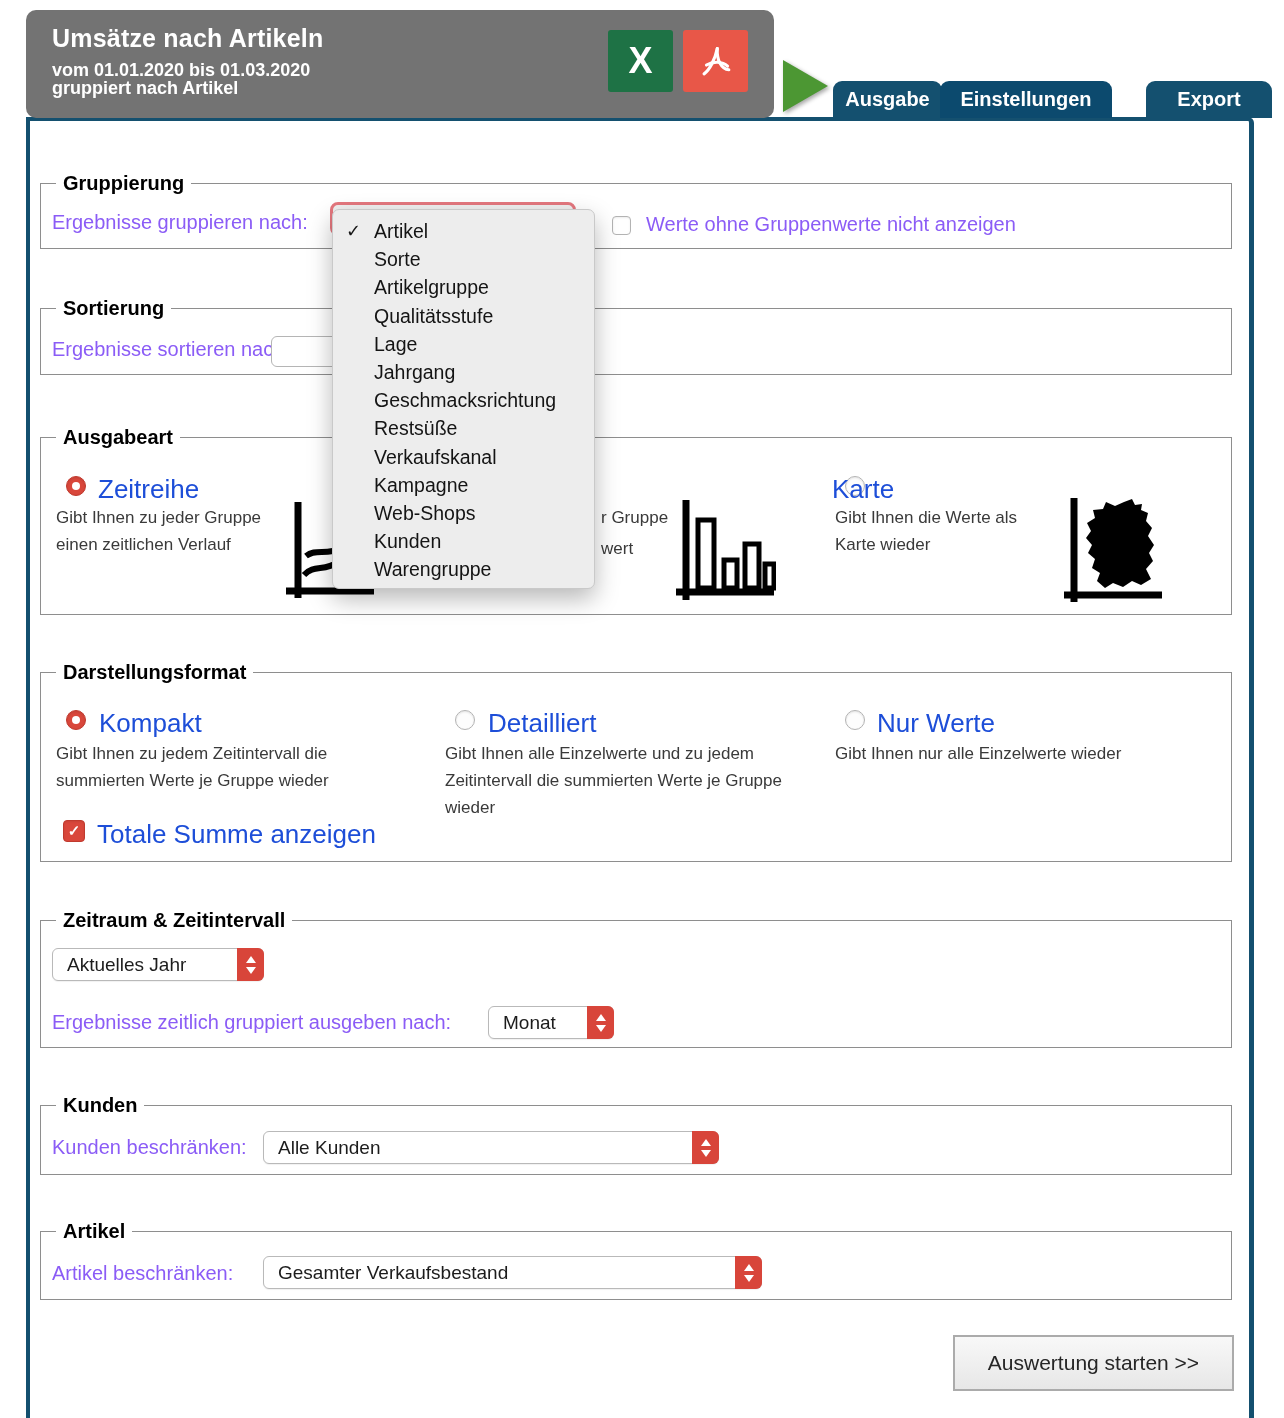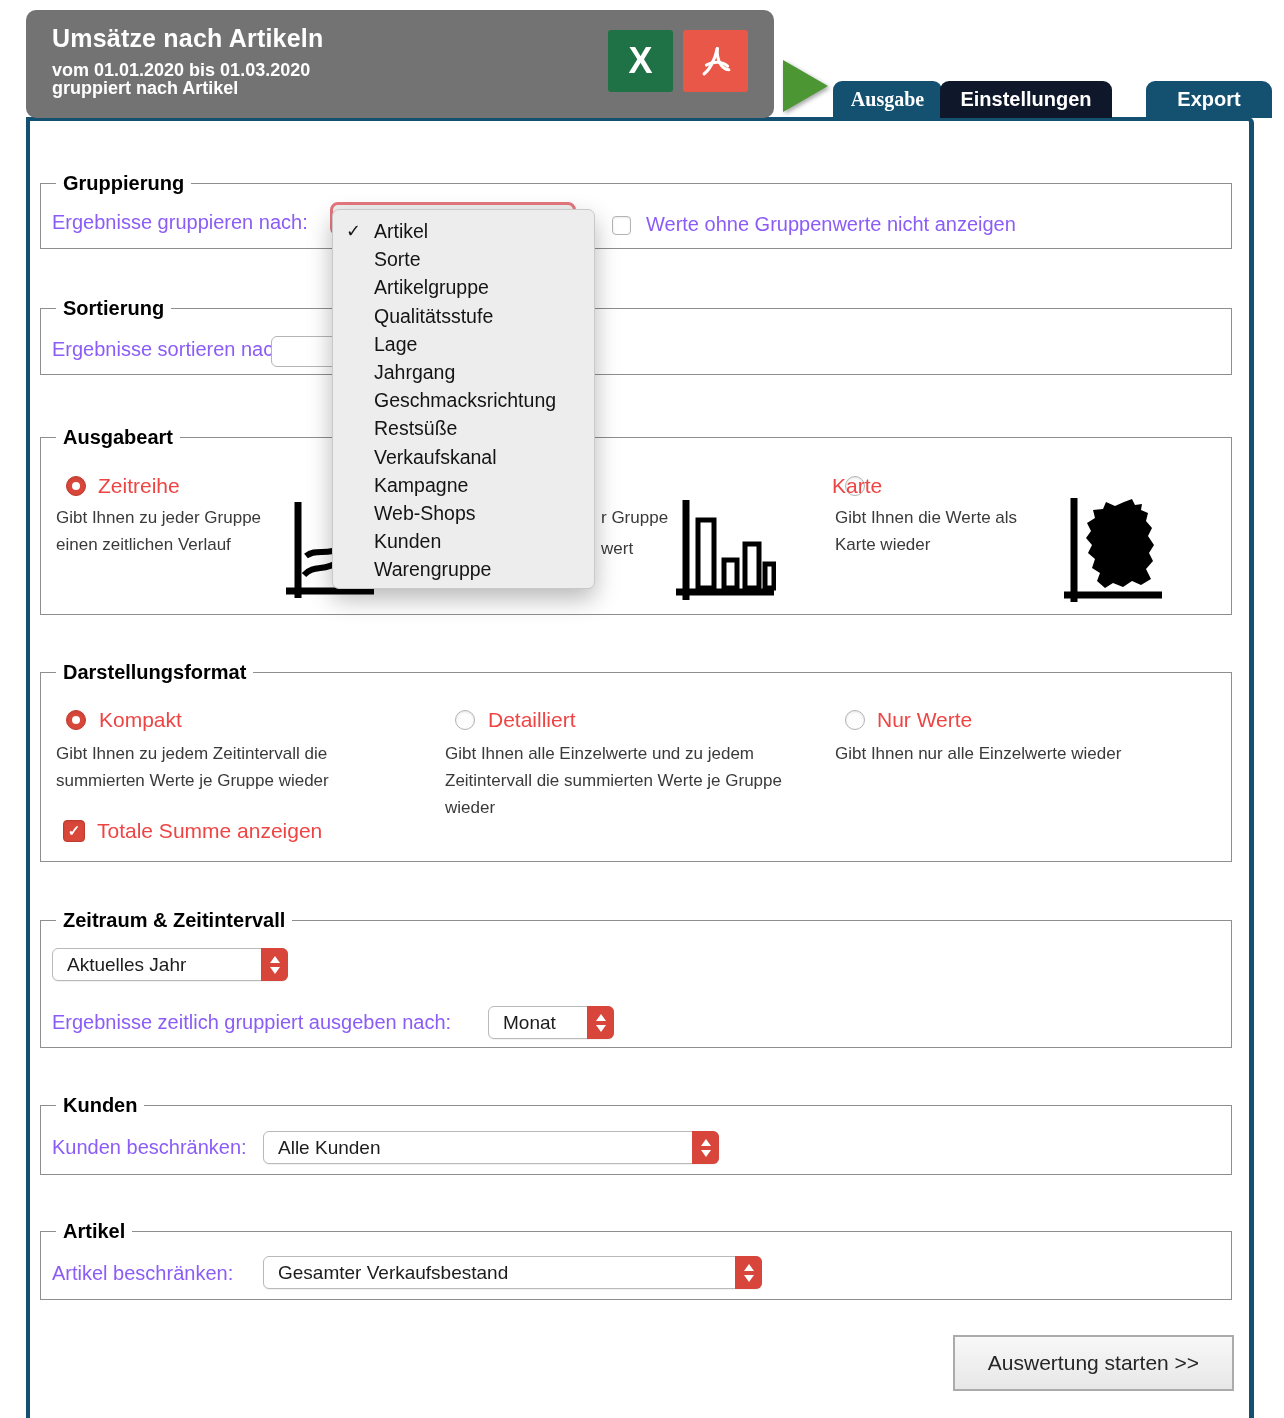--- a/index.html
+++ b/index.html
@@ -16,34 +16,34 @@
   .excel { left: 582px; background: #1E7245; color: #fff; font-size: 36px; font-weight: bold; }
   .pdf { left: 657px; background: #E85748; }
   .play-icon { position: absolute; left: 783px; top: 60px; width: 0; height: 0;
     border-top: 26px solid transparent; border-bottom: 26px solid transparent;
     border-left: 45px solid #4C9733; filter: drop-shadow(2px 2px 2px rgba(0,0,0,.35)); z-index: 3; cursor: pointer; }
 
   
   .tab { position: absolute; top: 81px; height: 37px; background: #14506F; color: #fff;
     font-size: 20px; font-weight: bold; display: flex; align-items: center; justify-content: center;
     border-radius: 9px 9px 0 0; z-index: 3; cursor: pointer; }
-  .tab.active { background: #0f172a; }
+  .tab.active { background: #0c4a6e; }
 
   
   .content-box { position: absolute; left: 26px; top: 117px; width: 1228px; height: 1301px;
     border-top: 4px solid #14506F; border-left: 4px solid #14506F; border-right: 5px solid #14506F;
     border-top-right-radius: 6px; z-index: 0; }
 
   
   .fsbox { position: absolute; border: 1px solid #8E8E8E; background: transparent; z-index: 1; width: 1192px; left: 40px; }
   .fslegend { position: absolute; left: 56px; background: #fff; padding: 0 7px; font-size: 20px;
     font-weight: bold; color: #000; z-index: 2; line-height: 26px; }
   .lbl { position: absolute; font-size: 20px; color: #8b5cf6; z-index: 2; white-space: nowrap; }
   .desc { position: absolute; font-size: 17px; color: #3a3a3a; line-height: 27px; z-index: 2; white-space: nowrap; }
-  .optlabel { position: absolute; font-size: 21px; color: #ef4444; z-index: 2; white-space: nowrap; }
+  .optlabel { position: absolute; font-size: 26px; color: #1d4ed8; z-index: 2; white-space: nowrap; }
 
   
   .radio { position: absolute; width: 20px; height: 20px; border-radius: 50%; background: #fdfdfd;
     border: 1px solid #b3b3b3; box-shadow: inset 0 1px 2px rgba(0,0,0,.10); z-index: 2; cursor: pointer; }
   .radio.checked { background: #D9473B; border-color: #C03A2E; }
   .radio.checked::after { content: ""; position: absolute; left: 5px; top: 5px; width: 8px; height: 8px;
     background: #fff; border-radius: 50%; }
   .checkbox { position: absolute; width: 19px; height: 19px; border-radius: 4px; background: #fff;
     border: 1px solid #b3b3b3; box-shadow: inset 0 1px 2px rgba(0,0,0,.08); z-index: 2; cursor: pointer;
     display: flex; align-items: center; justify-content: center; }
@@ -98,21 +98,21 @@
     <div class="file-icon pdf">
       <svg width="44" height="44" viewBox="0 0 24 24">
         <path d="M5.5 19 C8.5 17 11.5 11 12.7 5.2" stroke="#fff" stroke-width="1.7" fill="none" stroke-linecap="round"></path>
         <path d="M12.7 5.2 C12.3 11.5 15 16.5 19 16.8" stroke="#fff" stroke-width="1.7" fill="none" stroke-linecap="round"></path>
         <path d="M6.8 14.2 C10.5 12 15.5 12.2 18.3 14.8" stroke="#fff" stroke-width="1.7" fill="none" stroke-linecap="round"></path>
       </svg>
     </div>
   </div>
   <div class="play-icon"></div>
 
-  <div class="tab" style="left:833px;width:109px;font-family:Liberation Serif, serif;">Ausgabe</div>
+  <div class="tab" style="left:833px;width:109px;">Ausgabe</div>
   <div class="tab active" style="left:940px;width:172px;">Einstellungen</div>
   <div class="tab" style="left:1114px;width:126px;border-top-right-radius:10px;margin-left:32px;">Export</div>
 
   <div class="fsbox" style="top:183px;height:66px;"></div>
   <div class="fslegend" style="top:170px;">Gruppierung</div>
   <div class="lbl" style="left:52px;top:211px;">Ergebnisse gruppieren nach:</div>
   <div class="checkbox" style="left:612px;top:216px;"></div>
   <div class="lbl" style="left:646px;top:213px;">Werte ohne Gruppenwerte nicht anzeigen</div>
 
   <div class="fsbox" style="top:308px;height:67px;"></div>
@@ -183,21 +183,21 @@
     <div>Gibt Ihnen nur alle Einzelwerte wieder</div>
   </div>
 
   <div class="checkbox checked" style="left:63px;top:820px;width:22px;height:22px;">
     <span>✓</span>
   </div>
   <div class="optlabel" style="left:97px;top:819px;">Totale Summe anzeigen</div>
 
   <div class="fsbox" style="top:920px;height:128px;"></div>
   <div class="fslegend" style="top:907px;">Zeitraum &amp; Zeitintervall</div>
-  <div class="select" style="left:52px;top:948px;width:236px;">
+  <div class="select" style="left:52px;top:948px;width:212px;">
     <span>Aktuelles Jahr</span>
     <span class="stepper">
         <span class="arr-up"></span>
         <span class="arr-down"></span>
       </span>
   </div>
   <div class="lbl" style="left:52px;top:1011px;">Ergebnisse zeitlich gruppiert ausgeben nach:</div>
   <div class="select" style="left:488px;top:1006px;width:126px;">
     <span>Monat</span>
     <span class="stepper">

